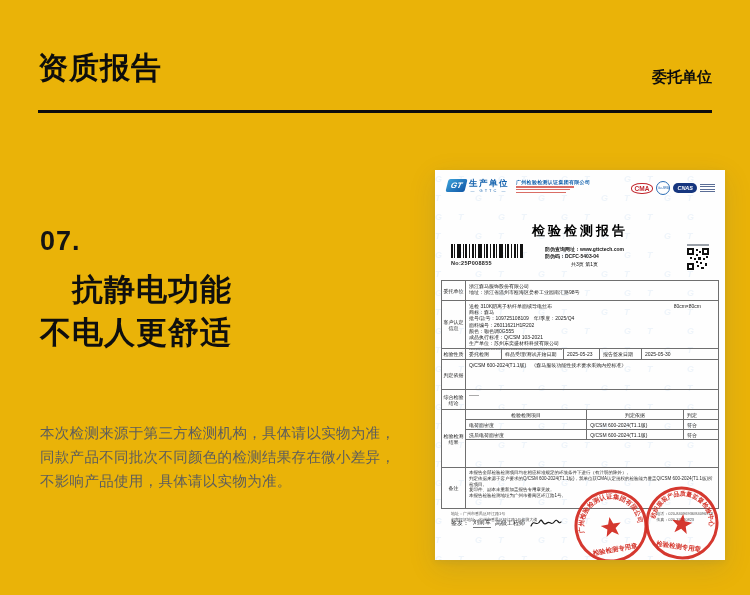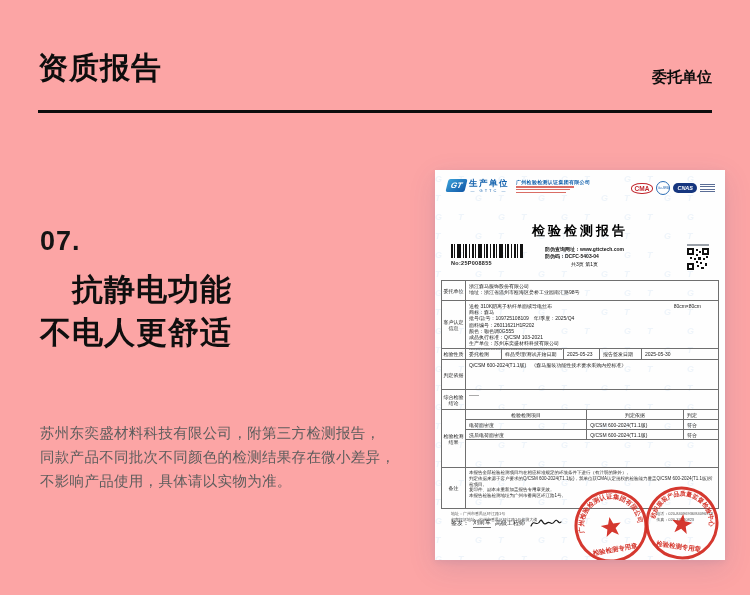--- a/index.html
+++ b/index.html
@@ -1,18 +1,18 @@
 <!DOCTYPE html>
 <html><head>
 <meta charset="utf-8">
 <style>
   * { box-sizing: border-box; margin: 0; padding: 0; }
   html,body { width: 750px; height: 595px; overflow: hidden; background: #ffffff;
     font-family: "Liberation Sans", "DejaVu Sans", sans-serif; color: #111; }
-  .page { position: relative; width: 750px; height: 595px; background: #fca5a5; }
+  .page { position: relative; width: 750px; height: 595px; background: #eab308; }
 
   
   .hd-title { position: absolute; left: 38px; top: 48px; font-size: 30px; font-weight: 800; letter-spacing: 1px; color: #0d0d0d; }
   .hd-badge { position: absolute; right: 38px; top: 68px; font-size: 15px; font-weight: 700; color: #0d0d0d; }
   .hd-rule  { position: absolute; left: 38px; top: 110px; width: 674px; height: 3px; background: #0d0d0d; }
 
   
   .idx { position: absolute; left: 40px; top: 226px; font-size: 27px; font-weight: 600; letter-spacing: 1px; color: #141414; }
   .h2wrap { position: absolute; left: 40px; top: 268px; }
   .h2line { font-size: 31px; font-weight: 800; line-height: 43px; color: #0f0f0f; letter-spacing: 1px; text-align: right; }
@@ -100,21 +100,21 @@
   <div class="hd-title">资质报告</div>
   <div class="hd-badge">委托单位</div>
   <div class="hd-rule"></div>
 
   <div class="idx">07.</div>
   <div class="h2wrap">
     <div class="h2line">抗静电功能</div>
     <div class="h2line">不电人更舒适</div>
   </div>
   <div class="desc">
-    <div>苏州东奕盛材料科技有限公司，附第三方检测报告，</div>
+    <div>本次检测来源于第三方检测机构，具体请以实物为准，</div>
     <div>同款产品不同批次不同颜色的检测结果存在微小差异，</div>
     <div>不影响产品使用，具体请以实物为准。</div>
   </div>
 
   <div class="cert">
     <div class="wm">GT GT GT GT GT GT GT GT GT GT GT GT GT GT GT GT GT GT GT GT GT GT GT GT GT GT GT GT GT GT GT GT GT GT GT GT GT GT GT GT GT GT GT GT GT GT GT GT GT GT GT GT GT GT GT GT GT GT GT GT GT GT GT GT GT GT GT GT GT GT GT GT GT GT GT GT GT GT GT GT GT GT GT GT GT GT GT GT GT GT GT GT GT GT GT GT GT GT GT GT GT GT GT GT GT GT GT GT GT GT GT GT GT GT GT GT GT GT GT GT GT GT GT GT GT GT GT GT GT GT GT GT GT GT GT GT GT GT GT GT GT GT GT GT GT GT GT GT GT GT GT GT GT GT GT GT GT GT GT GT GT GT GT GT GT GT GT GT GT GT GT GT GT GT GT GT GT GT GT GT GT GT GT GT GT GT GT GT GT GT GT GT GT GT GT GT GT GT GT GT GT GT GT GT GT GT GT GT GT GT GT GT GT GT GT GT GT GT GT GT GT GT GT GT GT GT GT GT GT GT GT GT GT GT GT GT GT GT GT GT </div>
 
     <div class="cert-inner">
 
       <div class="brand-row">

